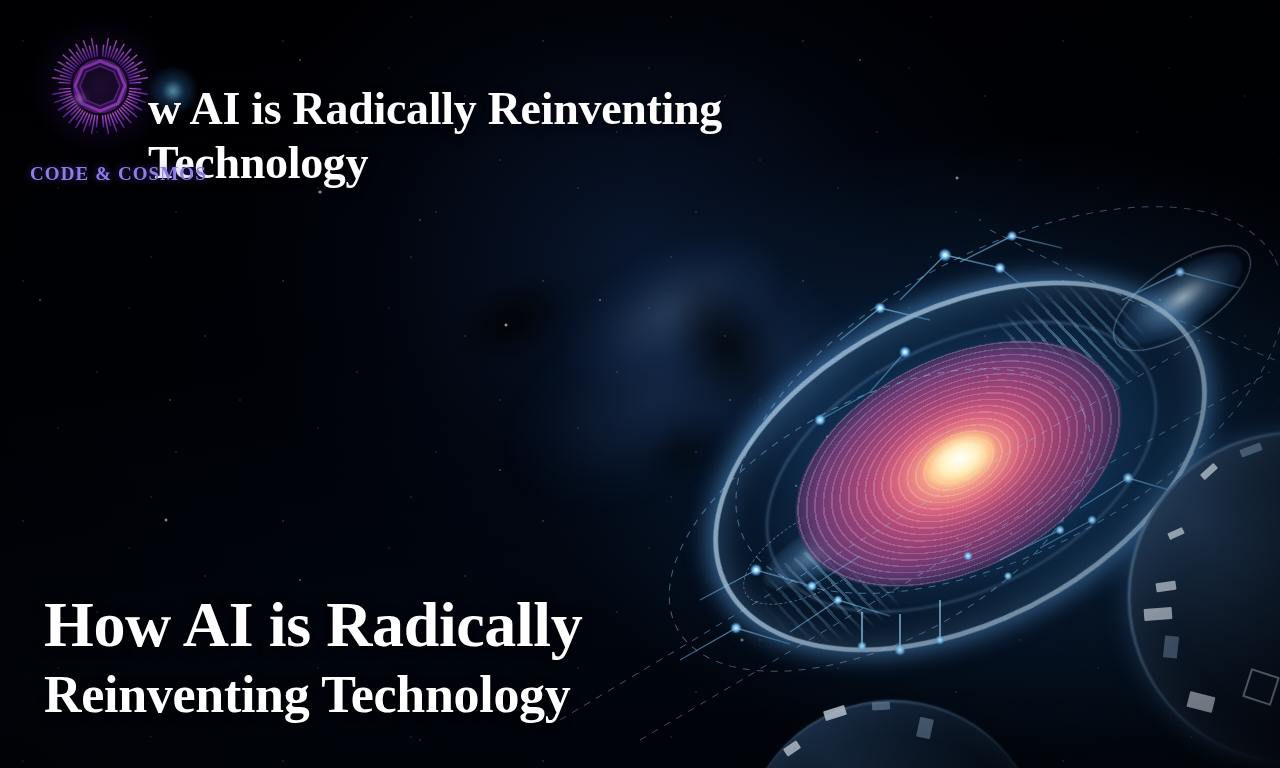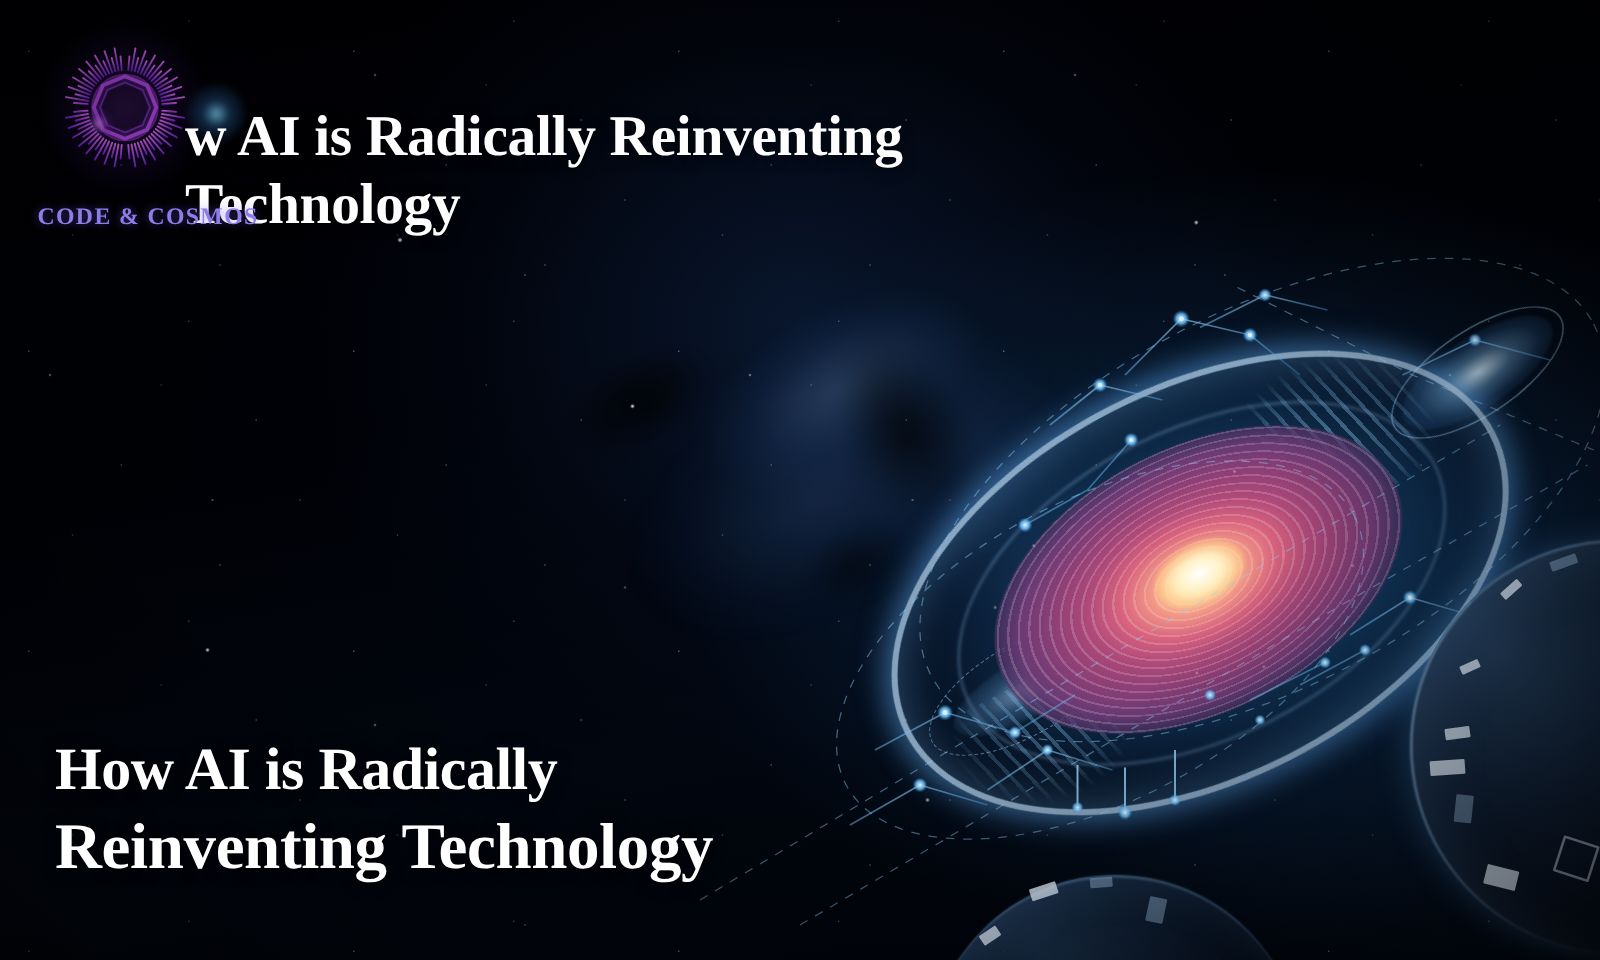--- a/index.html
+++ b/index.html
@@ -264,21 +264,21 @@
     z-index:5;
   }
 
   
   .headline-bottom{
     position:absolute; left:44px; top:590px; width:660px;
     z-index:5;
     text-shadow:0 2px 12px rgba(0,0,0,.8);
   }
   .headline-bottom .l1{
-    display:block; font-size:48px; font-weight:700; color:#ffffff;
+    display:block; font-size:64px; font-weight:700; color:#ffffff;
     line-height:1.08; letter-spacing:-0.4px;
   }
   .headline-bottom .l2{
     display:block; font-size:52px; font-weight:700; color:#ffffff;
     line-height:1.22; letter-spacing:-0.3px; margin-top:4px;
   }
 
   
   .vignette{
     position:absolute; inset:0; pointer-events:none;

